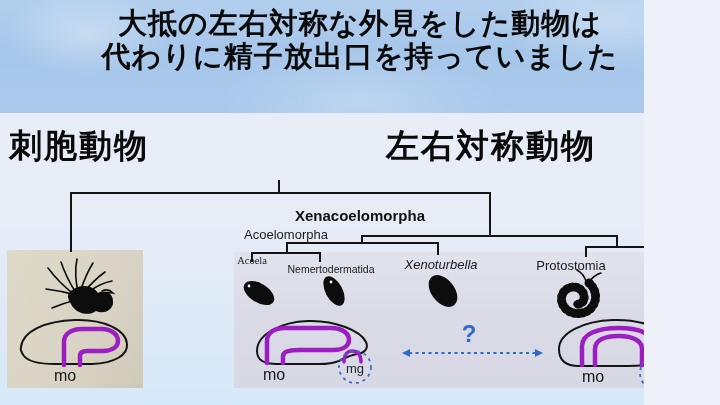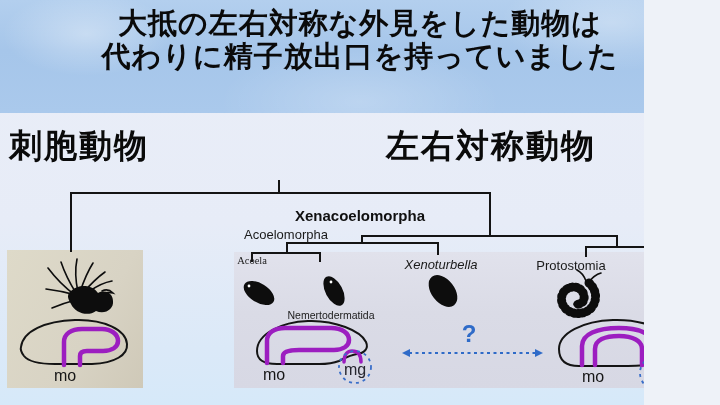--- a/index.html
+++ b/index.html
@@ -33,21 +33,21 @@
   }
   
   .lbl{position:absolute;transform:translateX(-50%);white-space:nowrap;color:#111;}
   .jp-head{font-size:33px;font-weight:bold;letter-spacing:2px;color:#0a0a0a;}
   .latin-head{font-size:14.5px;font-weight:bold;letter-spacing:.5px;color:#1a1a1a;}
   .node-bold{font-size:15px;font-weight:bold;color:#101010;}
   .node{font-size:13px;color:#1a1a1a;}
   .node-sm{font-size:10.5px;color:#1a1a1a;}
   .node-it{font-size:13px;font-style:italic;color:#1a1a1a;}
   .mo{font-size:16px;color:#161616;}
-  .tiny{font-size:16px;color:#26262e;}
+  .tiny{font-size:13px;color:#26262e;}
   .qmark{font-size:24px;font-weight:bold;color:#2f6bc8;}
   svg{position:absolute;left:0;top:0;}
 </style>
 </head>
 <body>
 
 <div id="stage">
 
   <div id="header">
     <div id="header-text">
@@ -145,21 +145,21 @@
       <polygon points="543,353 535,349 535,357" fill="#2f6bc8"></polygon>
     </g>
   </svg>
 
   <div class="lbl jp-head" style="left:79px;top:124px;">刺胞動物</div>
   <div class="lbl jp-head" style="left:491px;top:124px;">左右対称動物</div>
 
   <div class="lbl node-bold" style="left:360px;top:207px;">Xenacoelomorpha</div>
   <div class="lbl node" style="left:286px;top:227px;">Acoelomorpha</div>
   <div class="lbl node-sm" style="left:252px;top:255px;font-family:Liberation Serif, serif;">Acoela</div>
-  <div class="lbl node-sm" style="left:331px;top:263px;margin-top:46px;">Nemertodermatida</div>
+  <div class="lbl node-sm" style="left:331px;top:263px;">Nemertodermatida</div>
   <div class="lbl node-it" style="left:441px;top:257px;">Xenoturbella</div>
   <div class="lbl node" style="left:571px;top:258px;">Protostomia</div>
 
   <div class="lbl mo" style="left:65px;top:367px;">mo</div>
   <div class="lbl mo" style="left:274px;top:366px;">mo</div>
   <div class="lbl tiny" style="left:355px;top:361px;">mg</div>
   <div class="lbl mo" style="left:593px;top:368px;">mo</div>
   <div class="lbl tiny" style="left:657px;top:367px;">an</div>
   <div class="lbl qmark" style="left:469px;top:320px;">?</div>
 

